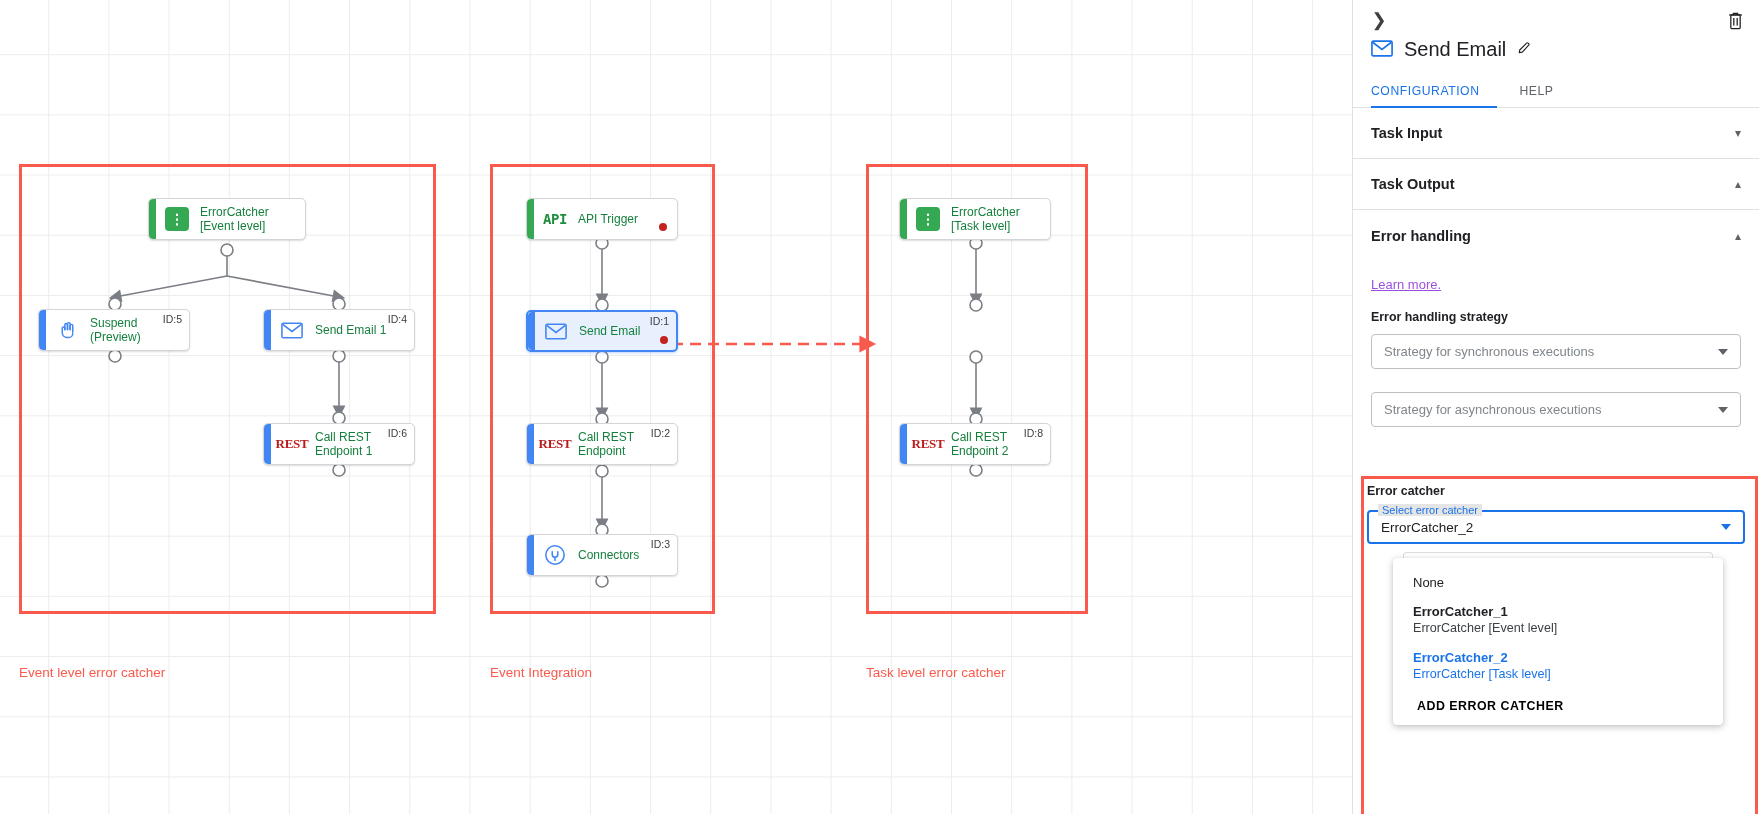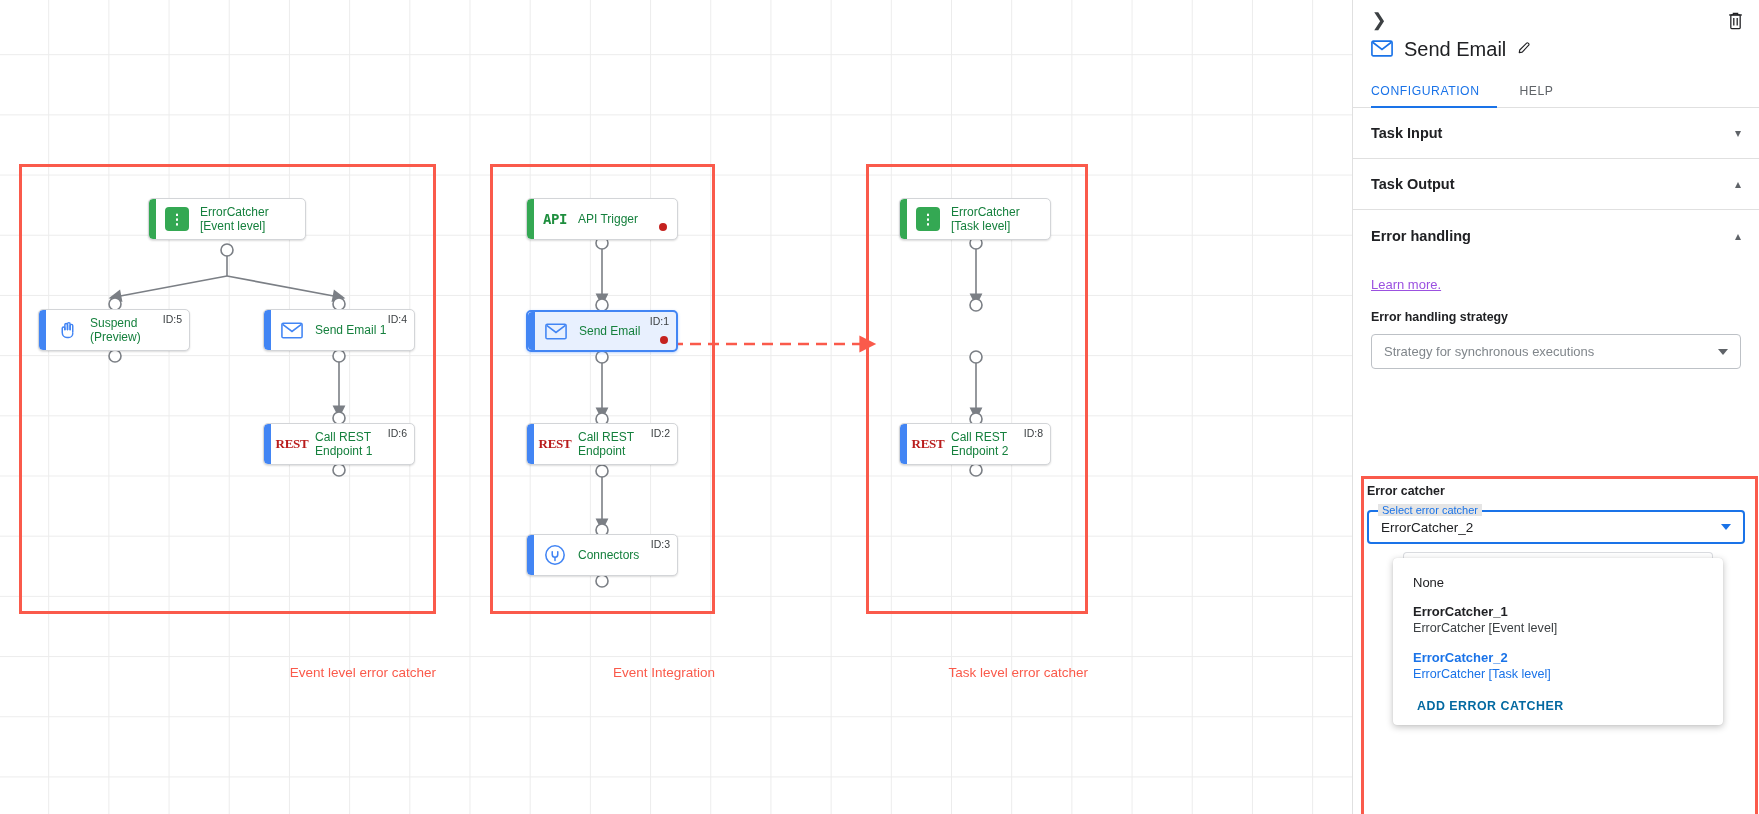--- a/index.html
+++ b/index.html
@@ -29,21 +29,21 @@
   
   .group-box {
     position:absolute;
     border:3px solid #fa5a4b;
     background:transparent;
   }
   .group-label {
     position:absolute;
     color:#fa5a4b;
     font-size:13.5px;
-    text-align:right;
+    text-align:left;
     white-space:nowrap;
   }
 
   
   .node {
     position:absolute;
     height:42px;
     background:#fff;
     border:1px solid #d3d5d8;
     border-radius:5px;
@@ -222,21 +222,21 @@
     padding:10px 0 12px 0;
   }
   .ec-item { padding:6px 20px; cursor:pointer; }
   .ec-item .l1 { font-size:13px; color:#202124; font-weight:bold; line-height:17px; }
   .ec-item .l1.plain { font-weight:normal; }
   .ec-item .l2 { font-size:12.6px; color:#3c4043; line-height:17px; }
   .ec-item.sel .l1, .ec-item.sel .l2 { color:#1a73e8; }
   .ec-add {
     padding:10px 20px 0 24px;
     font-size:12.4px; letter-spacing:.5px;
-    color:#0369a1; font-weight:600; cursor:pointer;
+    color:#000000; font-weight:600; cursor:pointer;
   }
   .ec-ghost {
     position:absolute; left:36px; right:32px; top:68px; height:12px;
     border:1px solid #dadce0; border-radius:4px 4px 0 0; border-bottom:none;
   }
 </style>
 </head>
 <body>
 
 <div id="canvas">
@@ -470,20 +470,24 @@
     <div id="err-body">
       <div class="learn" style="display:inline-block;">Learn more.</div>
 
       <div class="fieldlabel">Error handling strategy</div>
 
       <div class="select">
         <span>Strategy for synchronous executions</span>
         <span class="arrow-dn"></span>
       </div>
 
+      <div class="select" style="margin-top:23px;">
+        <span>Strategy for asynchronous executions</span>
+        <span class="arrow-dn"></span>
+      </div>
     </div>
   </div>
 
   <div id="ec-box"></div>
 
   <div id="ec-inner">
     <div class="ec-heading">Error catcher</div>
 
     <div class="ec-select">
       <span class="ec-float-label">Select error catcher</span>

